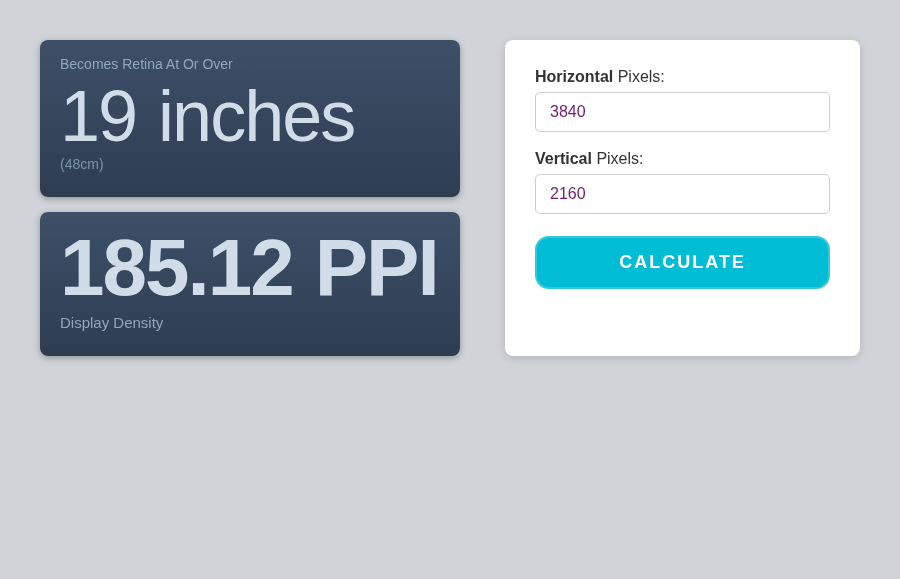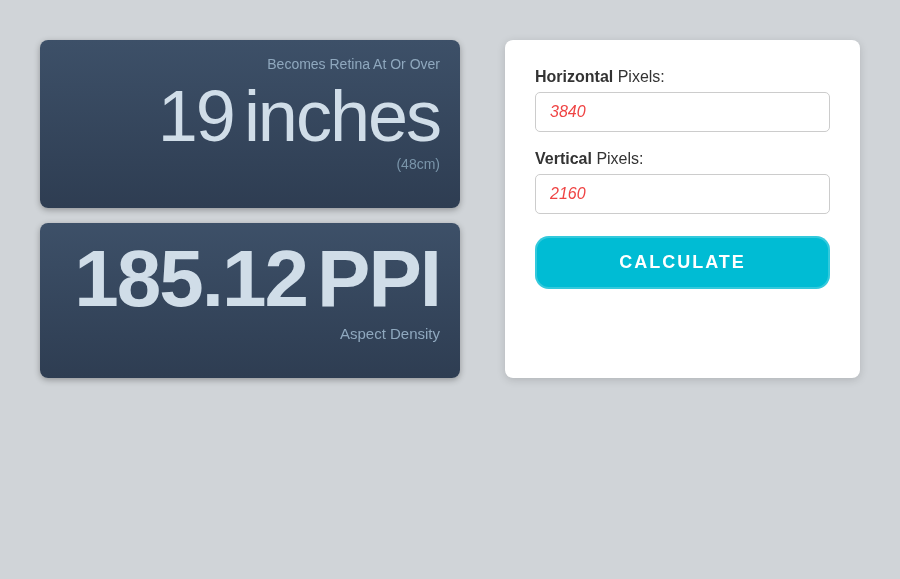--- a/index.html
+++ b/index.html
@@ -27,22 +27,22 @@
       display: flex;
       flex-direction: column;
       gap: 15px;
       width: 420px;
       flex-shrink: 0;
     }
 
     .result-card {
       background: linear-gradient(180deg, #3d5068 0%, #2e3d52 100%);
       border-radius: 8px;
-      padding: 16px 20px 36px;
-      text-align: right;
+      padding: 16px 20px 25px;
+      text-align: left;
       color: #a8bccf;
       box-shadow: 0 2px 6px rgba(0,0,0,0.3);
     }
 
     .result-card .card-label-top {
       font-size: 14px;
       color: #8fa8be;
       margin-bottom: 8px;
       font-weight: normal;
     }
@@ -105,25 +105,24 @@
     }
 
     .field-label strong {
       font-weight: bold;
     }
 
     .field-input {
       width: 100%;
       padding: 10px 14px;
       font-size: 16px;
-      color: #ef4444;
+      color: #701a75;
       border: 1px solid #ccc;
       border-radius: 5px;
       outline: none;
-      font-style: italic;
     }
 
     .calculate-btn {
       width: 100%;
       padding: 16px;
       background-color: #00bcd4;
       color: #fff;
       font-size: 18px;
       font-weight: bold;
       letter-spacing: 2px;
@@ -131,21 +130,21 @@
       border-radius: 14px;
       cursor: pointer;
       margin-top: 4px;
       text-transform: uppercase;
       box-shadow: inset 0 0 0 2px rgba(255,255,255,0.2);
     }
 
     .inline-flex {
       display: inline-flex;
       align-items: baseline;
-      gap: 10px;
+      gap: 22px;
     }
   </style>
 </head>
 <body>
 
 <div class="container">
 
   <div class="left-panel">
 
     <div class="result-card">
@@ -155,21 +154,21 @@
         <span class="card-main-value unit">inches</span>
       </div>
       <div class="card-sub-value">(48cm)</div>
     </div>
 
     <div class="result-card">
       <div class="inline-flex">
         <span class="card-big-number">185.12</span>
         <span class="card-big-number ppi-unit">PPI</span>
       </div>
-      <div class="card-label-bottom">Aspect Density</div>
+      <div class="card-label-bottom">Display Density</div>
     </div>
 
 
   </div>
 
   <div class="right-panel">
 
     
     <div class="field-group">
       <label class="field-label">

